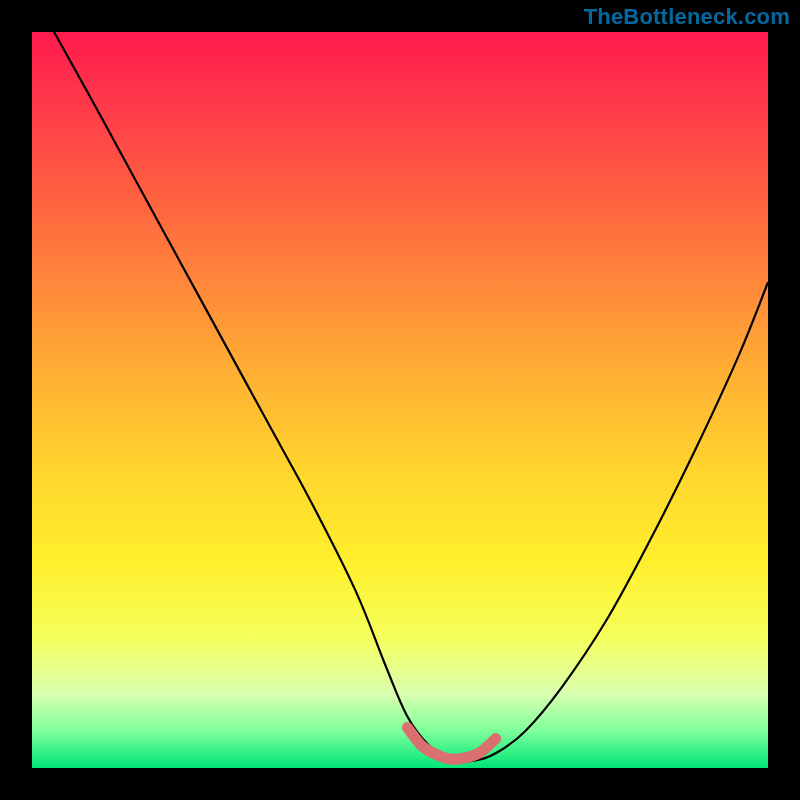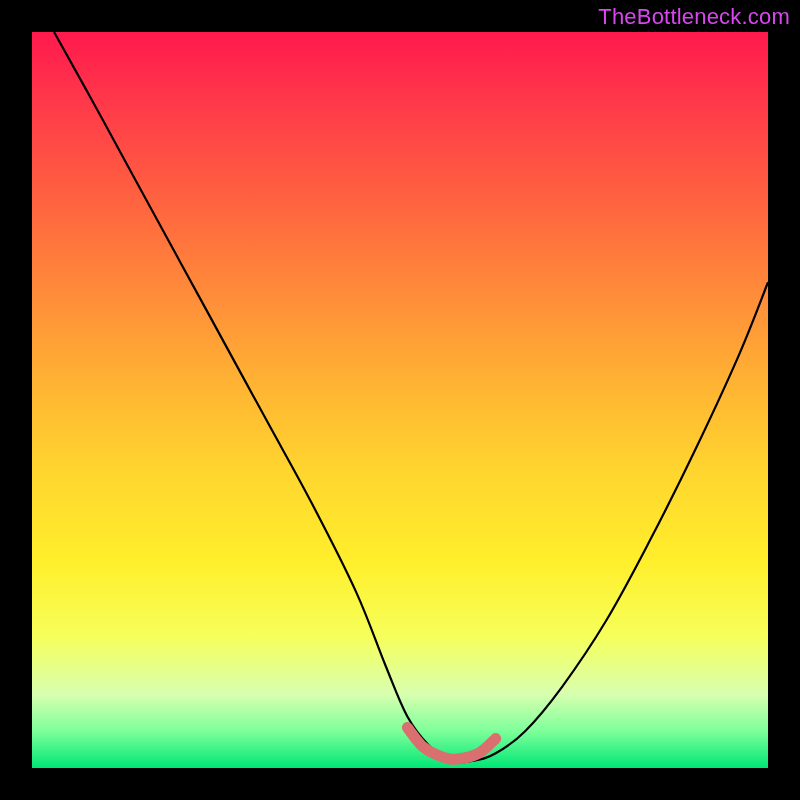--- a/index.html
+++ b/index.html
@@ -35,23 +35,23 @@
       #ffef2c 72%,
       #f6ff5a 82%,
       #d8ffb0 90%,
       #7dff9a 95%,
       #00e676 100%);
   }
   .watermark {
     position: absolute;
     top: 4px;
     right: 10px;
-    color: #d946ef;
+    color: #0369a1;
     font-size: 22px;
-    font-weight: 400;
+    font-weight: 700;
     letter-spacing: 0.2px;
   }
   svg.curve {
     position: absolute;
     left: 32px;
     top: 32px;
     width: 736px;
     height: 736px;
     overflow: visible;
   }

